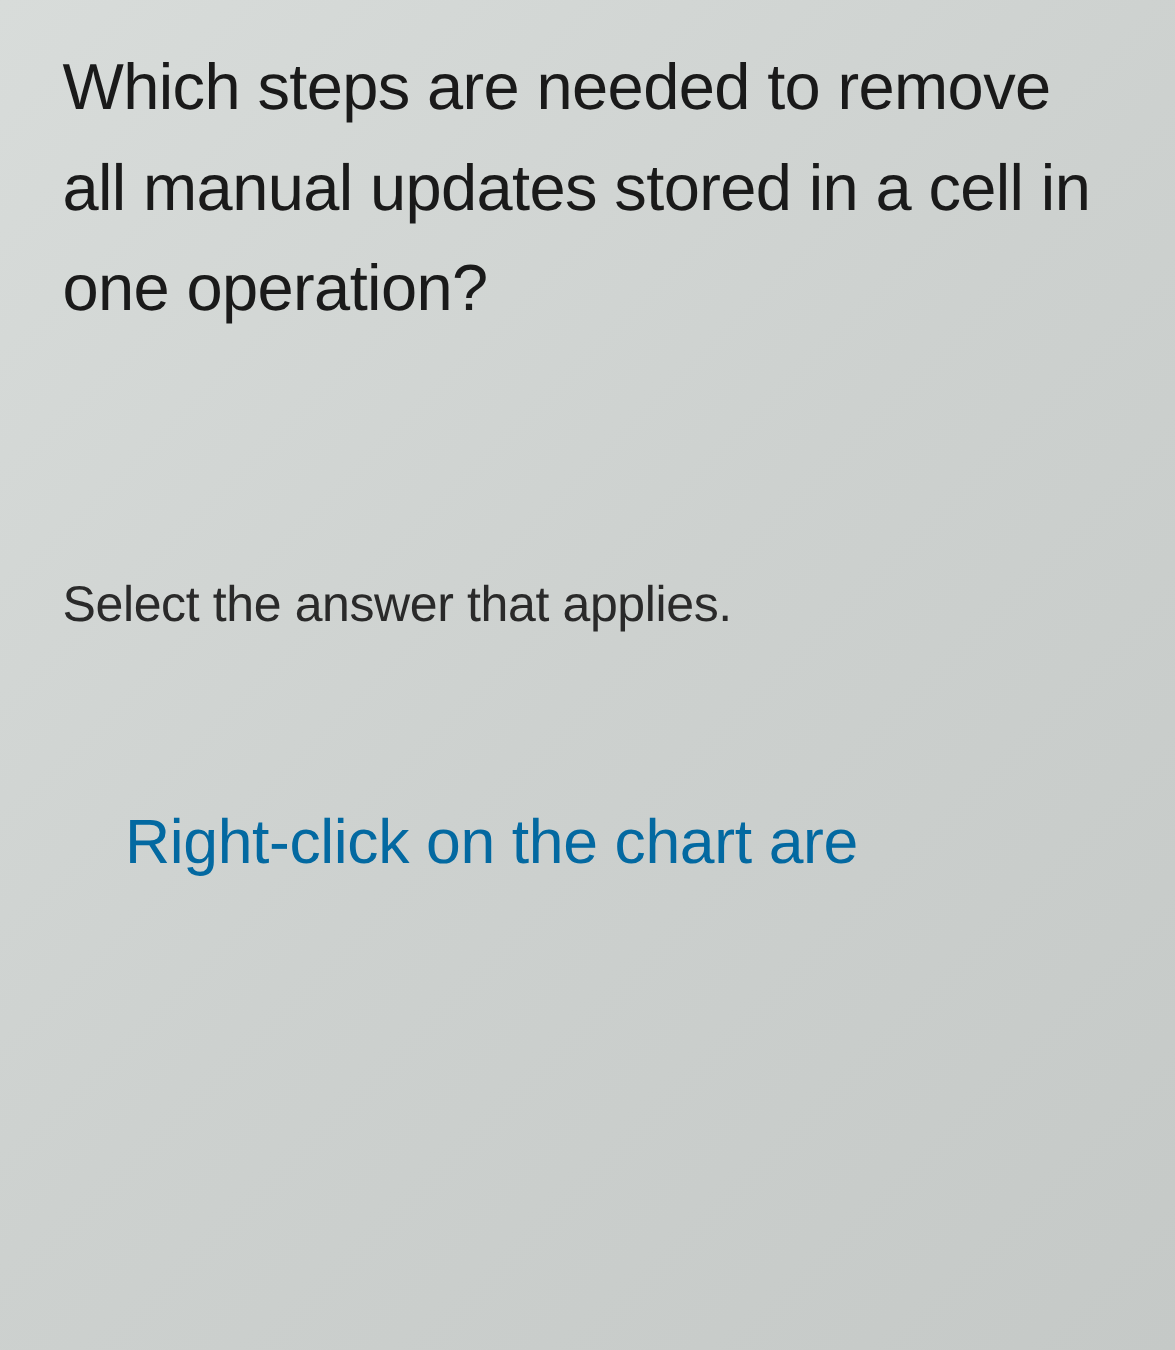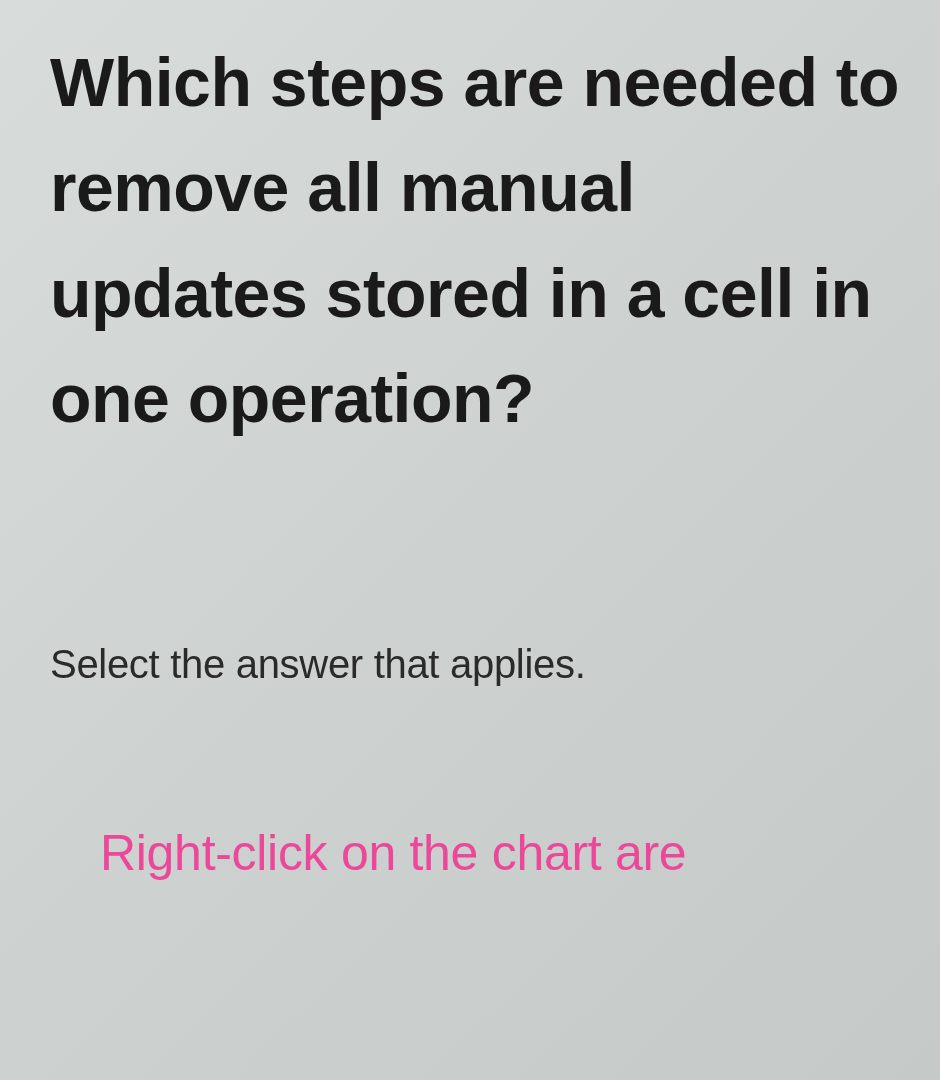--- a/index.html
+++ b/index.html
@@ -10,39 +10,39 @@
     body {
       width: 940px;
       height: 1080px;
       background: linear-gradient(135deg, #d8dcda 0%, #cdd1cf 50%, #c5c9c7 100%);
       font-family: Arial, Helvetica, sans-serif;
       overflow: hidden;
       position: relative;
       padding: 30px 40px 0 50px;
     }
     .question-text {
-      font-size: 68px;
-      font-weight: 700;
+      font-size: 52px;
+      font-weight: 400;
       color: #1a1a1a;
       line-height: 1.55;
       letter-spacing: -0.5px;
       margin-bottom: 180px;
     }
     .instruction-text {
       font-size: 40px;
       font-weight: 400;
       color: #2a2a2a;
       line-height: 1.6;
       letter-spacing: -0.3px;
       margin-bottom: 120px;
     }
     .answer-option {
       font-size: 50px;
       font-weight: 400;
-      color: #ec4899;
+      color: #0369a1;
       line-height: 1.5;
       letter-spacing: -0.3px;
       margin-left: 50px;
     }
   </style>
 </head>
 <body>
 
 <div class="question-text">Which steps are needed to remove all manual updates stored in a cell in one operation?</div>
 

